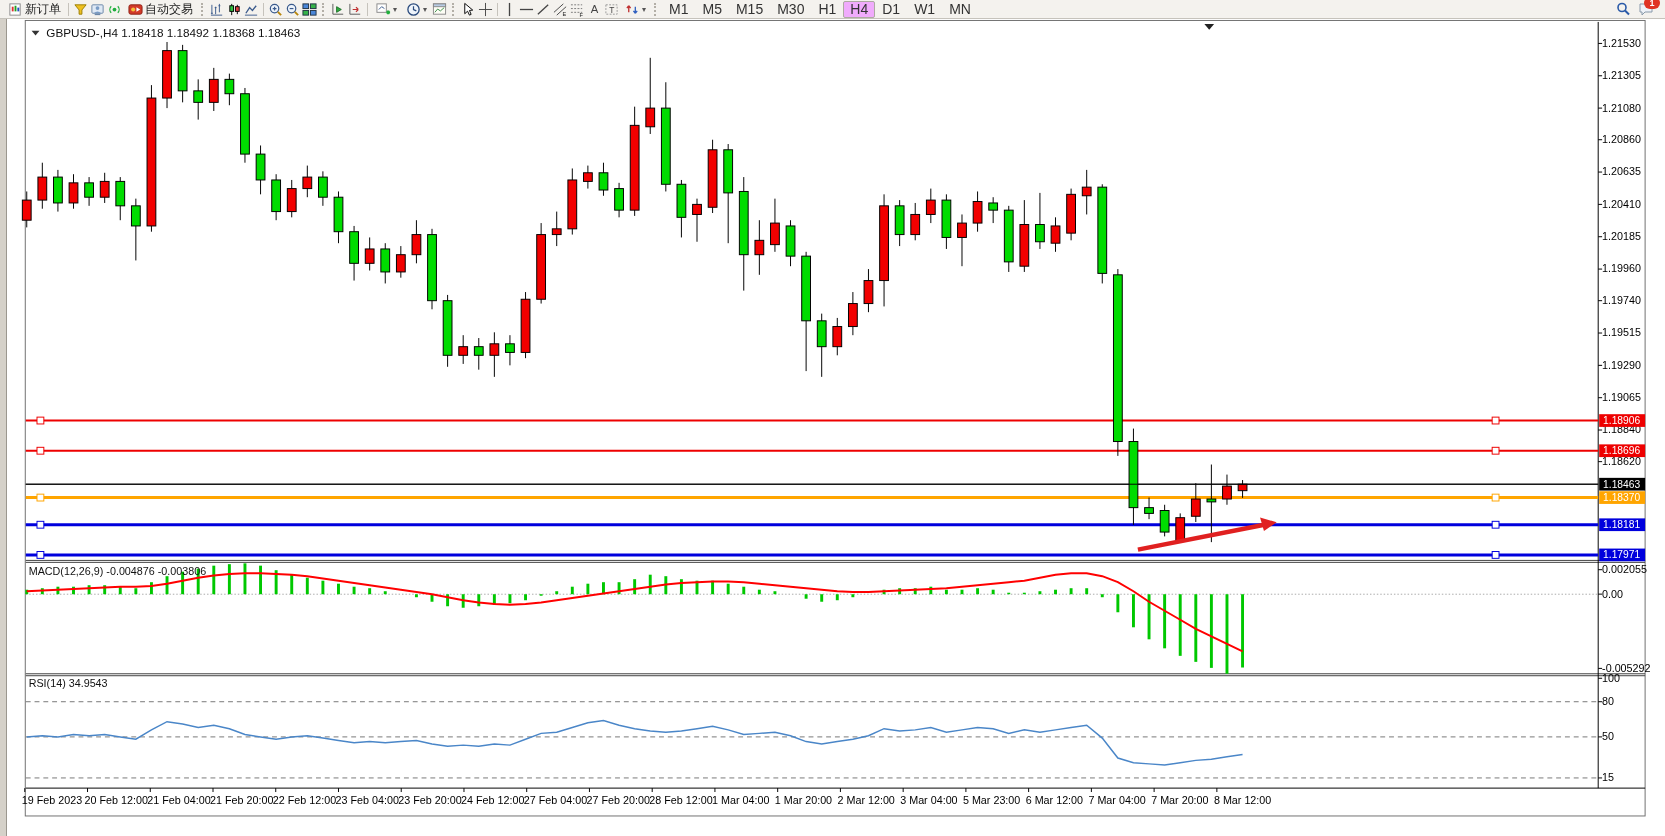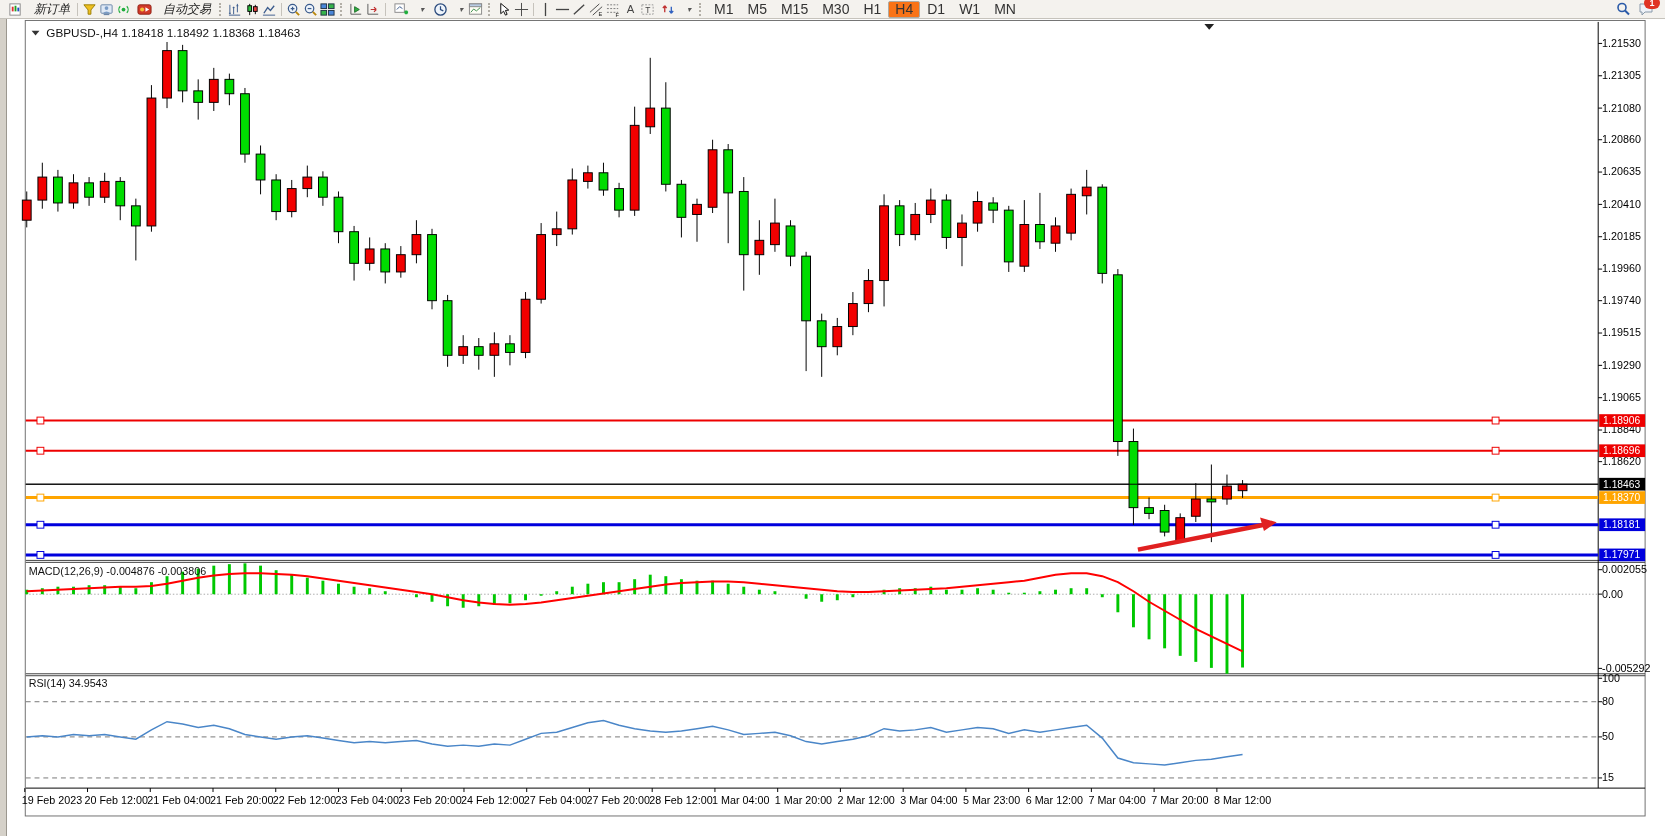--- a/index.html
+++ b/index.html
@@ -1,24 +1,24 @@
 <!DOCTYPE html>
 <html><head>
 <meta charset="utf-8">
 <style>
   html,body{margin:0;padding:0;background:#e8e8e8;}
   .app{position:relative;width:1665px;height:836px;background:#ffffff;font-family:"Liberation Sans",sans-serif;overflow:hidden;}
   
   .toolbar{position:absolute;left:0;top:0;width:1665px;height:19px;background:#f4f2ee;border-bottom:1px solid #c6c3bc;display:flex;align-items:center;padding:0 3px;box-sizing:border-box;font-size:12px;color:#222;}
-  .tb{display:flex;align-items:center;gap:10px;padding:0 4px;height:17px;cursor:default;font-style:italic;}
+  .tb{display:flex;align-items:center;gap:1px;padding:0 4px;height:17px;cursor:default;}
   .tbi{display:flex;align-items:center;justify-content:center;width:17px;height:17px;}
   .sep{width:1px;height:13px;background:#c6c3bc;margin:0 3px;}
   .grip{width:2px;height:13px;border-left:2px dotted #b3afa7;margin:0 4px;}
   .tf{padding:0 6px;height:15px;line-height:15px;font-size:14px;color:#333;border:1px solid transparent;border-radius:2px;}
-  .tf.active{background:#f97316;border-color:#aeaaa2;}
+  .tf.active{background:#f0abfc;border-color:#aeaaa2;}
   .spacer{flex:1;}
   .chatwrap{position:relative;}
   .badge1{position:absolute;top:-4px;right:-6px;min-width:12px;height:12px;border-radius:7px;background:#e03424;color:#fff;font-size:9px;line-height:12px;text-align:center;padding:0 2px;font-weight:bold;}
   svg text{font-family:"Liberation Sans",sans-serif;}
   
   .edgestrip{position:absolute;left:0;top:19px;width:6px;height:817px;background:#d5d1c9;border-right:1px solid #9b978f;}
 </style>
 </head>
 <body>
 <div class="app">

